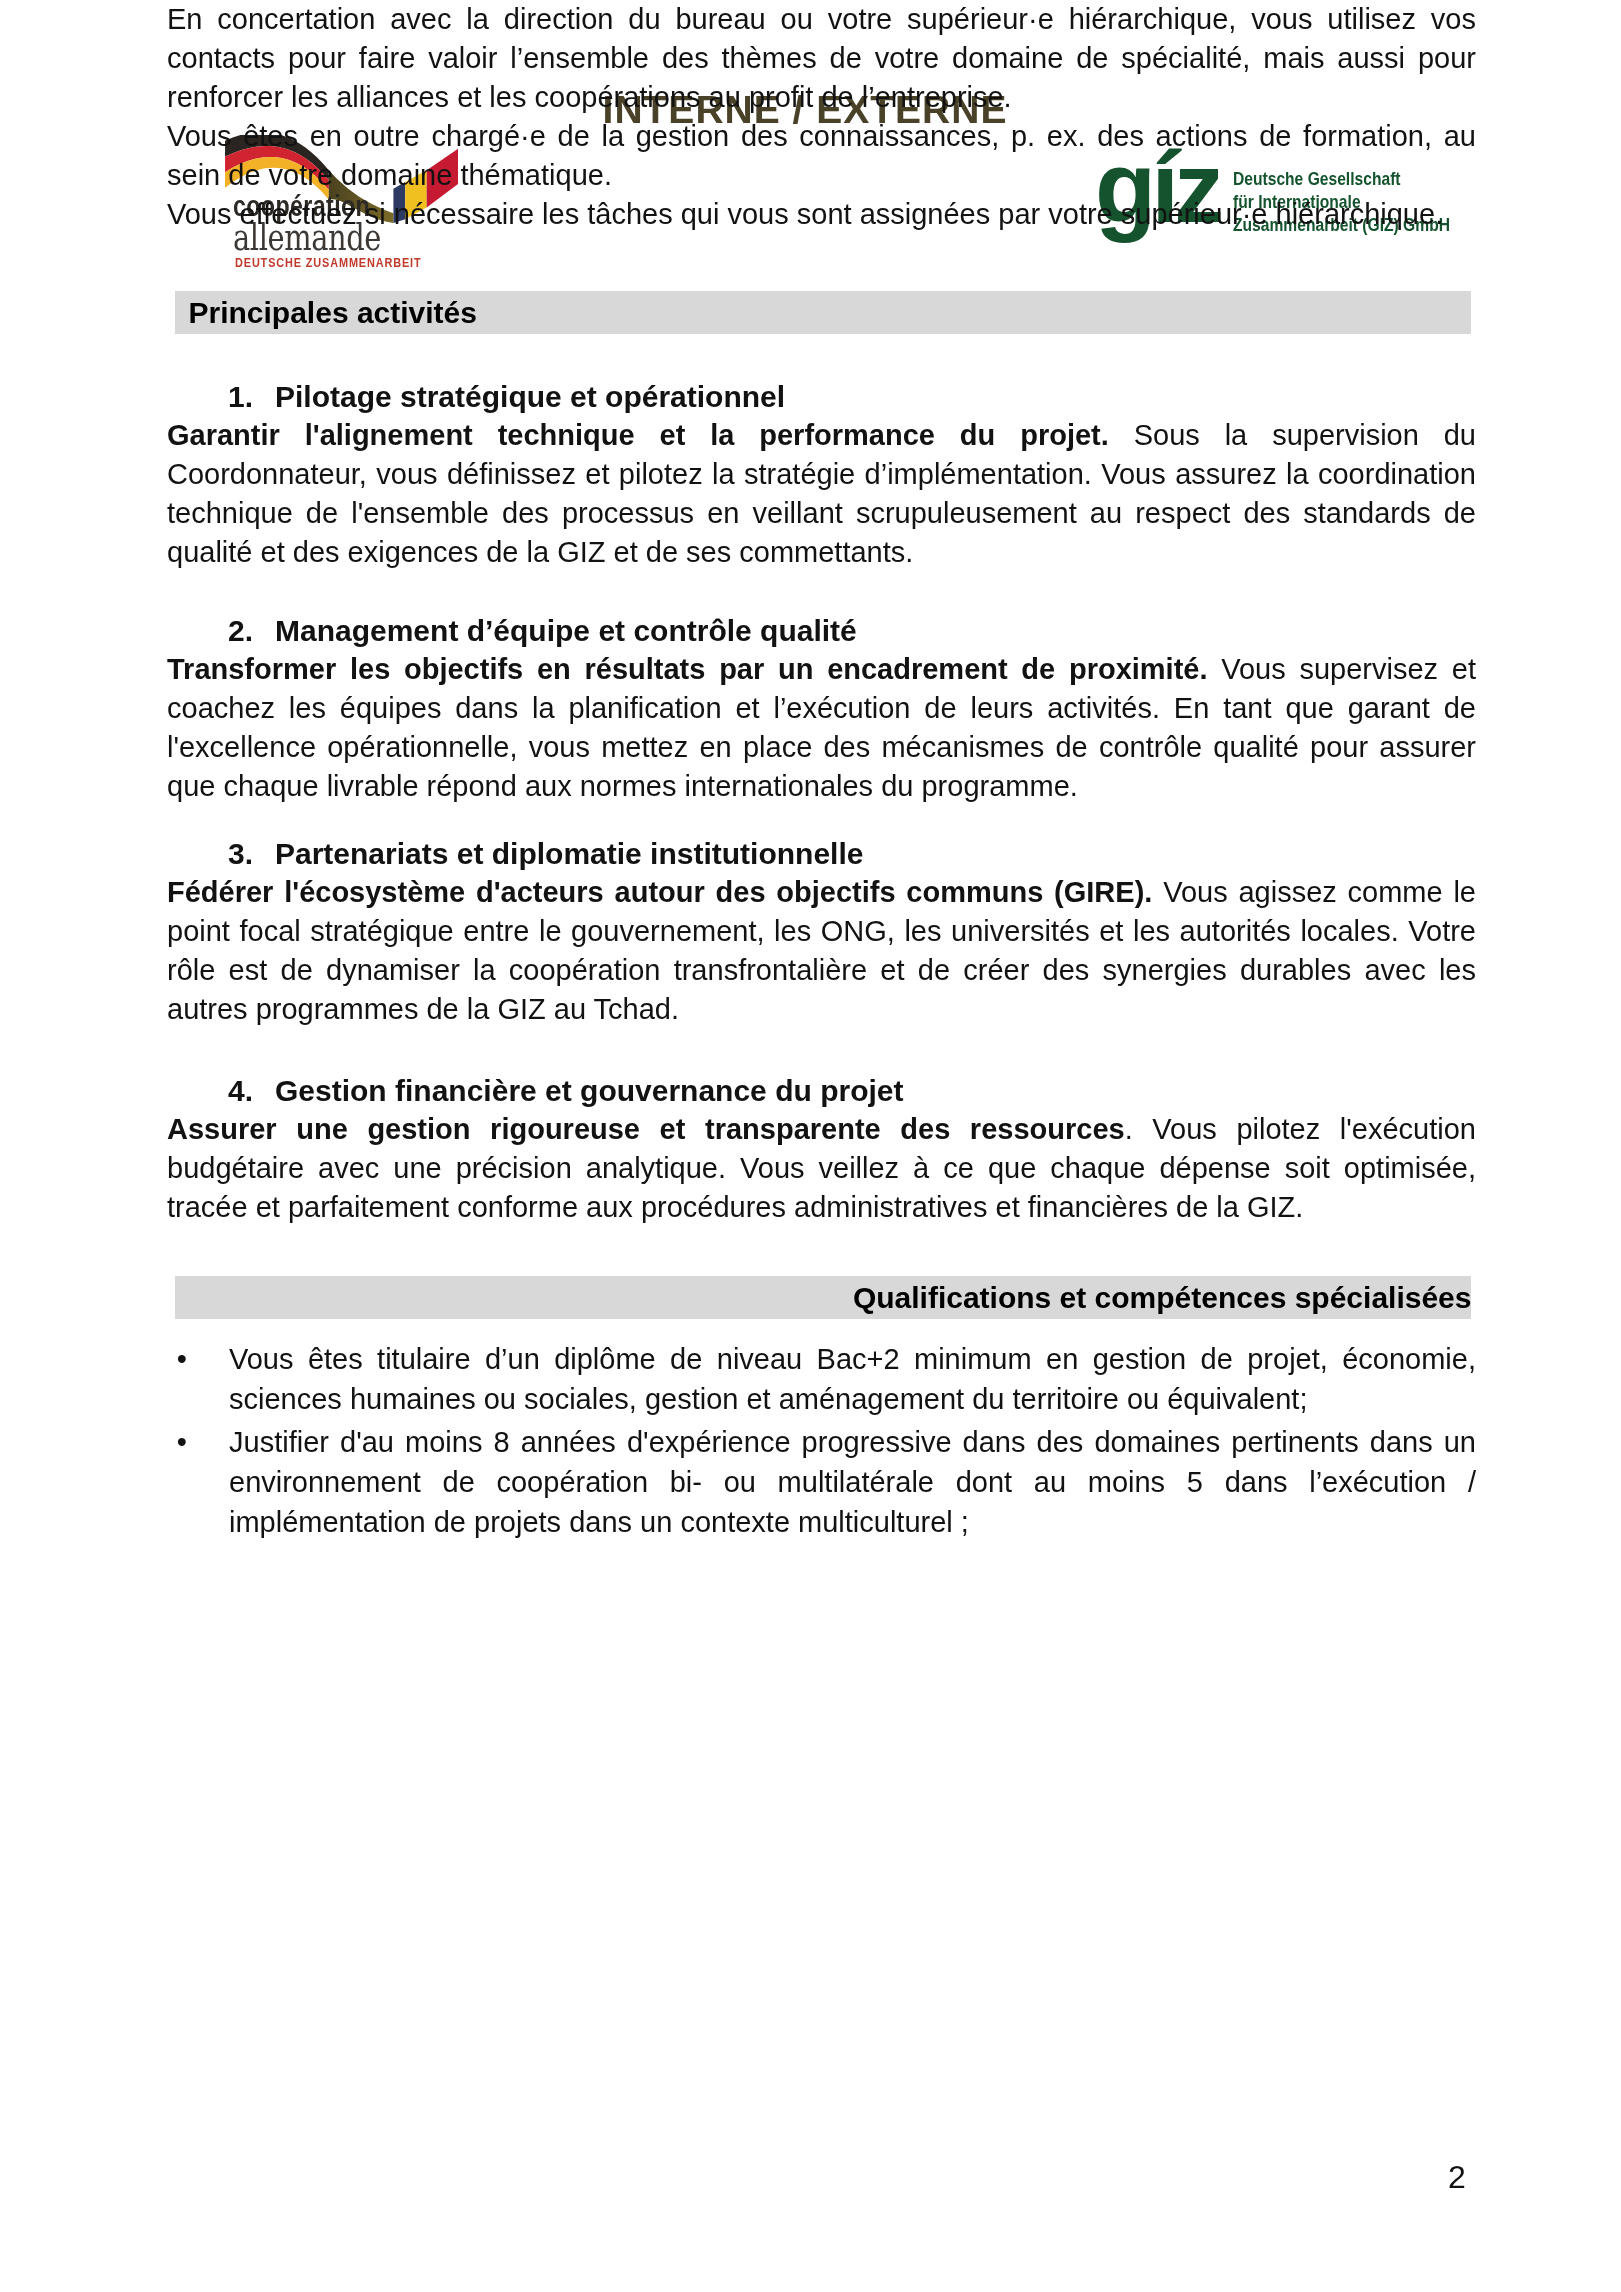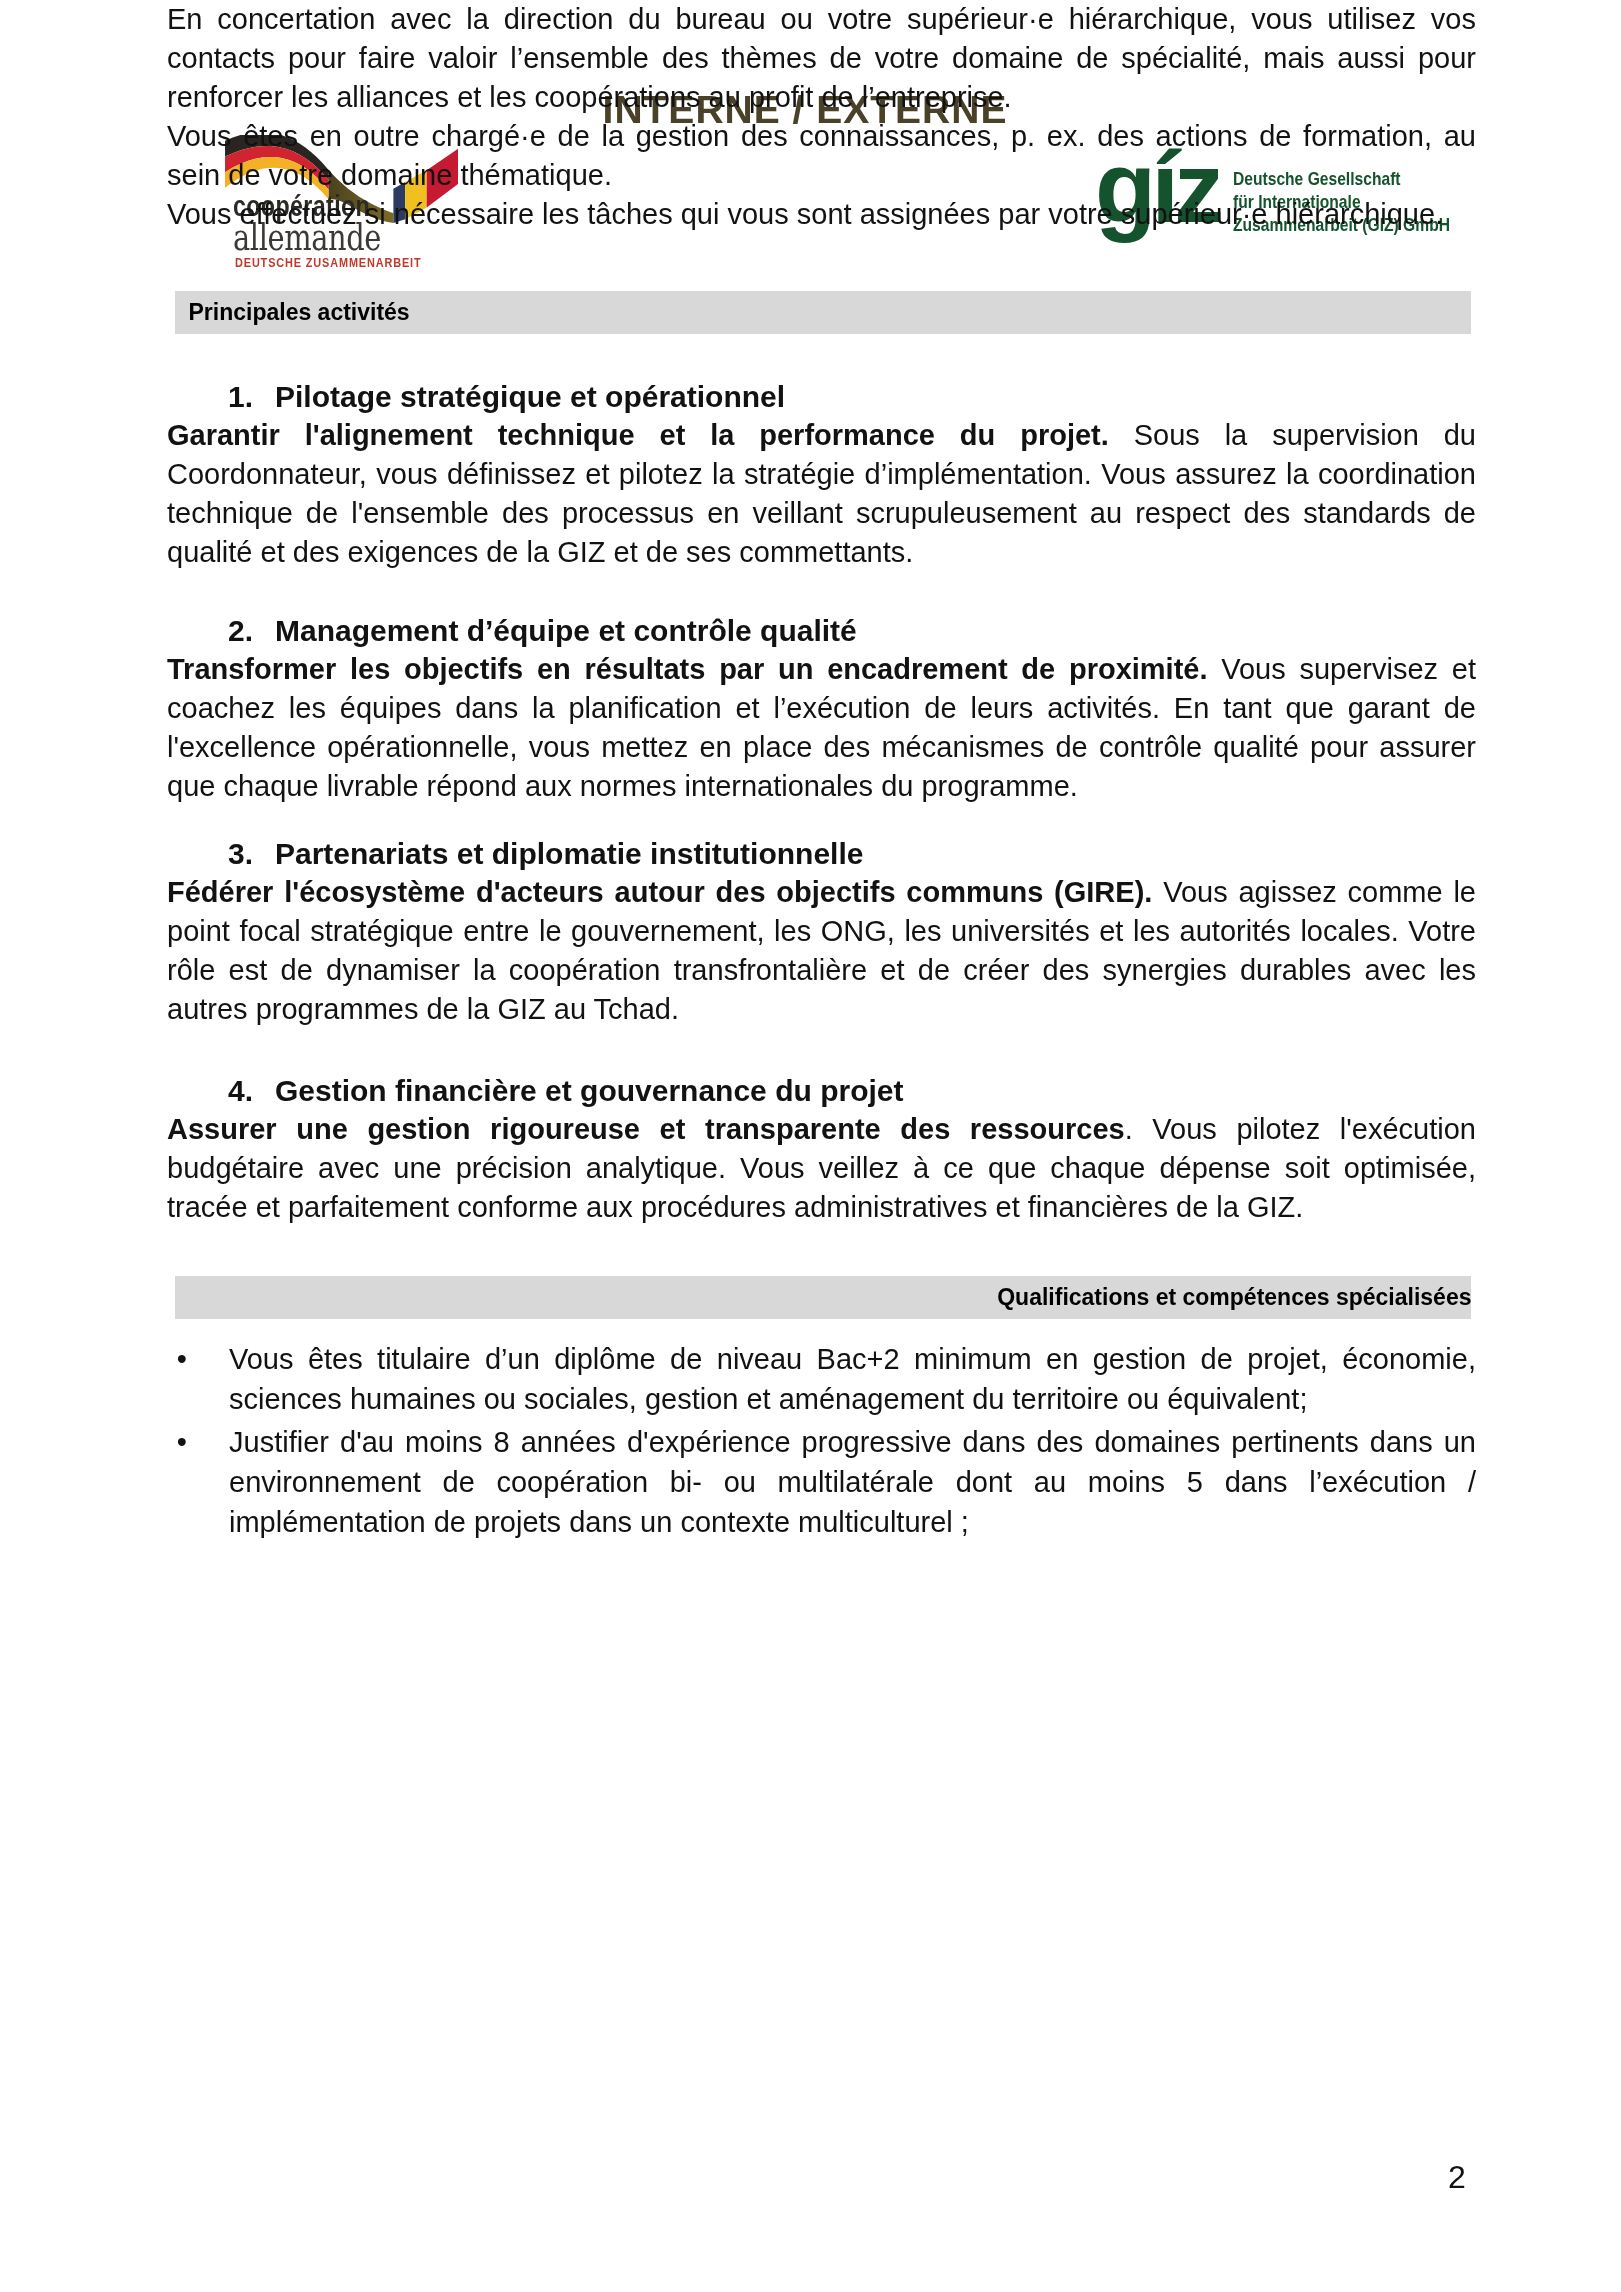--- a/index.html
+++ b/index.html
@@ -39,21 +39,21 @@
     white-space:nowrap;
   }
   
   .content { position:absolute; left:167px; top:0; width:1309px; font-size:29px; line-height:39px; }
   .content p { margin:0; }
   .intro { text-align:justify; }
   .p1 { margin-top:338px; }
   .p2, .p3 { margin-top:16.7px; }
   .band {
     margin:57px 0 0 7.8px; width:1283px; background:#d8d8d8; color:#000;
-    font-size:23px; line-height:35px; font-weight:bold; padding:3.9px 0 3.9px 13.7px;
+    font-size:30px; line-height:35px; font-weight:bold; padding:3.9px 0 3.9px 13.7px;
   }
   .band2 { margin-top:49px;text-align:right; }
   .act-head { font-weight:bold; font-size:30px; line-height:39px; padding-left:61px; }
   .h1 { margin-top:43px; } .h2 { margin-top:39px; } .h3 { margin-top:28px; } .h4 { margin-top:42px; }
   .act-num { display:inline-block; width:47px; }
   .act-body { text-align:justify; }
   .quals { list-style:none; margin:20.6px 0 0; padding:0; }
   .quals li {
     position:relative; margin:0 0 2.9px; padding-left:62px; text-align:justify; line-height:40px;
   }

